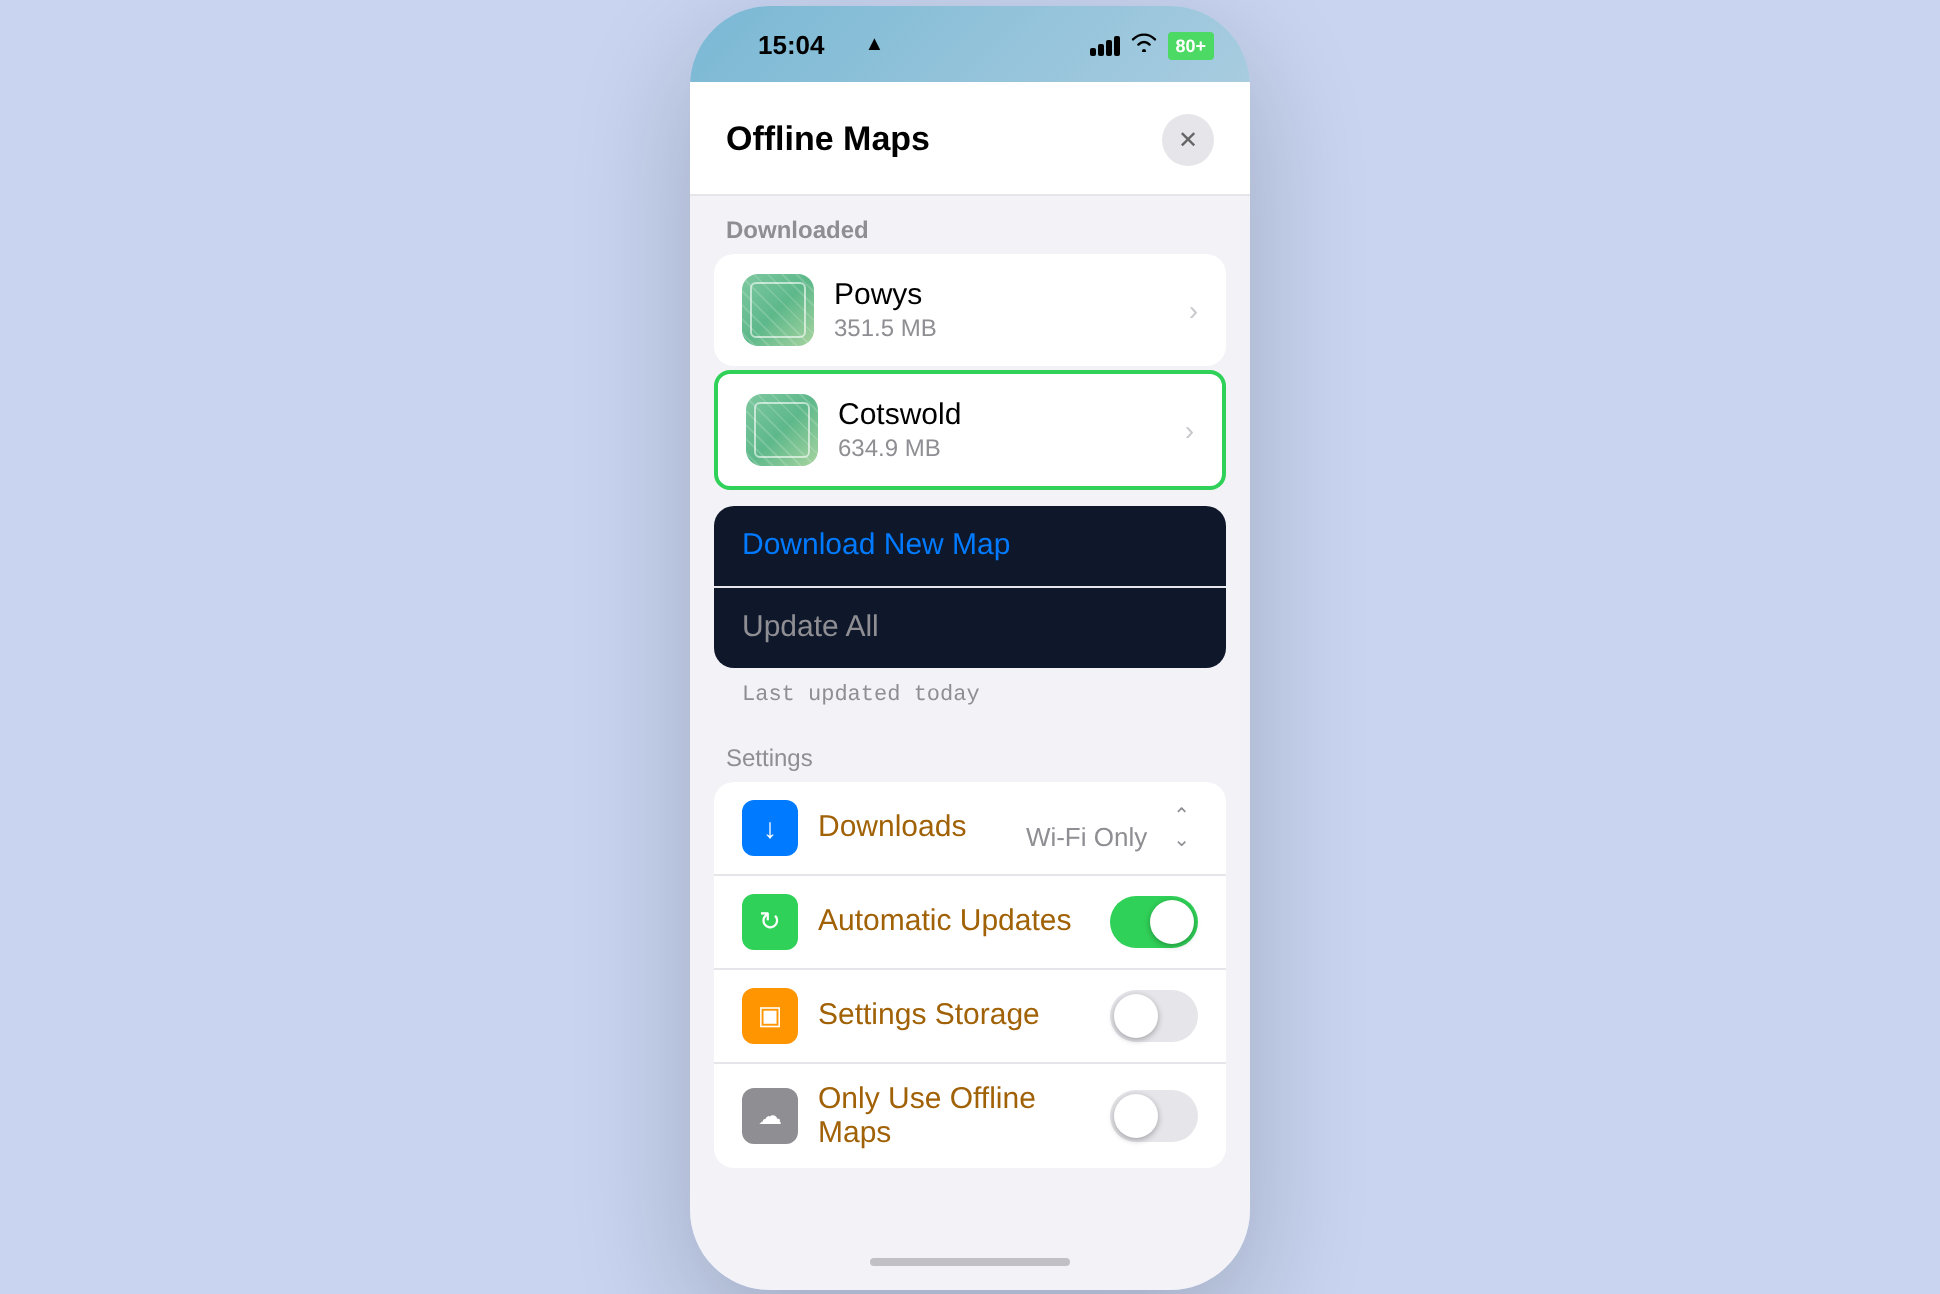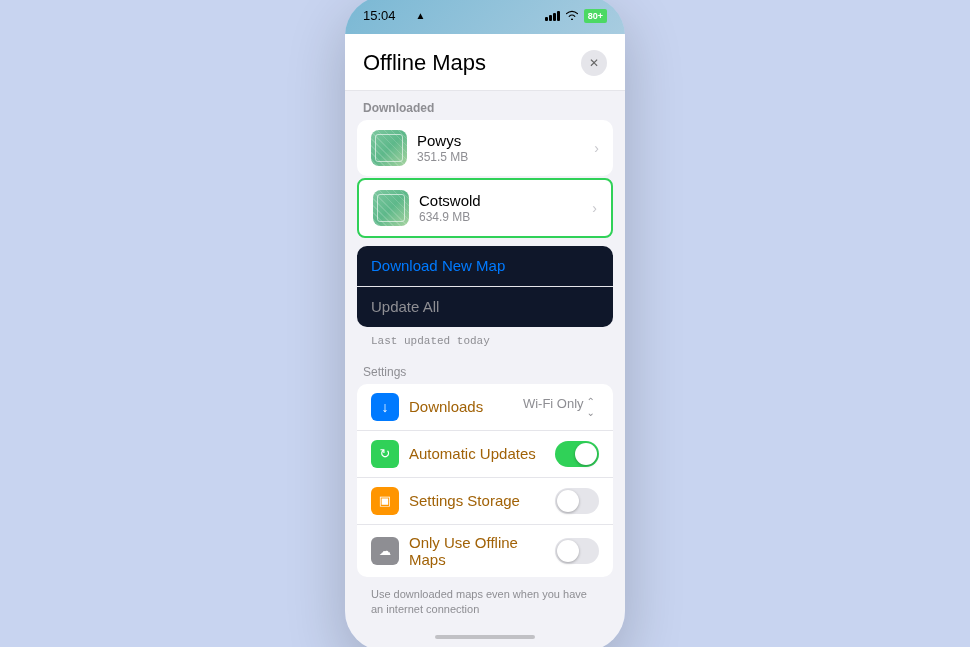--- a/index.html
+++ b/index.html
@@ -28,25 +28,26 @@
       background: linear-gradient(135deg, #7ab8d4 0%, #a8cce0 100%);
       padding: 10px 18px 8px;
       display: flex;
       align-items: center;
       justify-content: space-between;
       height: 38px;
     }
 
     .status-time {
       font-size: 13px;
-      font-weight: 400;
+      font-weight: 700;
       color: #000;
       display: flex;
       align-items: center;
       gap: 20px;
+      margin-left: 16px;
     }
 
     .status-icons {
       display: flex;
       align-items: center;
       gap: 5px;
     }
 
     .signal-bars {
       display: flex;
@@ -85,22 +86,22 @@
     .modal-header {
       background: #fff;
       padding: 16px 18px 14px;
       display: flex;
       align-items: center;
       justify-content: space-between;
       border-bottom: 1px solid #e5e5ea;
     }
 
     .modal-title {
-      font-size: 22px;
-      font-weight: 400;
+      font-size: 17px;
+      font-weight: 700;
       color: #000;
     }
 
     .close-btn {
       width: 26px;
       height: 26px;
       background: #e5e5ea;
       border-radius: 50%;
       display: flex;
       align-items: center;
@@ -276,22 +277,22 @@
       flex: 1;
       font-size: 15px;
       color: #a16207;
     }
 
     .setting-value {
       color: #8e8e93;
       font-size: 13px;
       margin-right: 4px;
       display: flex;
-      align-items: flex-start;
-      gap: 3px;
+      align-items: flex-end;
+      gap: 13px;
     }
 
     .toggle {
       width: 44px;
       height: 26px;
       border-radius: 13px;
       position: relative;
       cursor: pointer;
       flex-shrink: 0;
     }
@@ -470,20 +471,19 @@
         <div class="setting-icon icon-gray">
           <span style="font-size:12px;">☁</span>
         </div>
         <span class="setting-label">Only Use Offline Maps</span>
         <div class="toggle toggle-off">
           <div class="toggle-knob"></div>
         </div>
       </div>
     </div>
 
-    <div class="footer-note">Use downloaded maps even when you have an internet connection</div>
 
   </div>
 
   <div class="home-indicator">
     <div class="home-bar"></div>
   </div>
 </div>
 
 </body></html>

